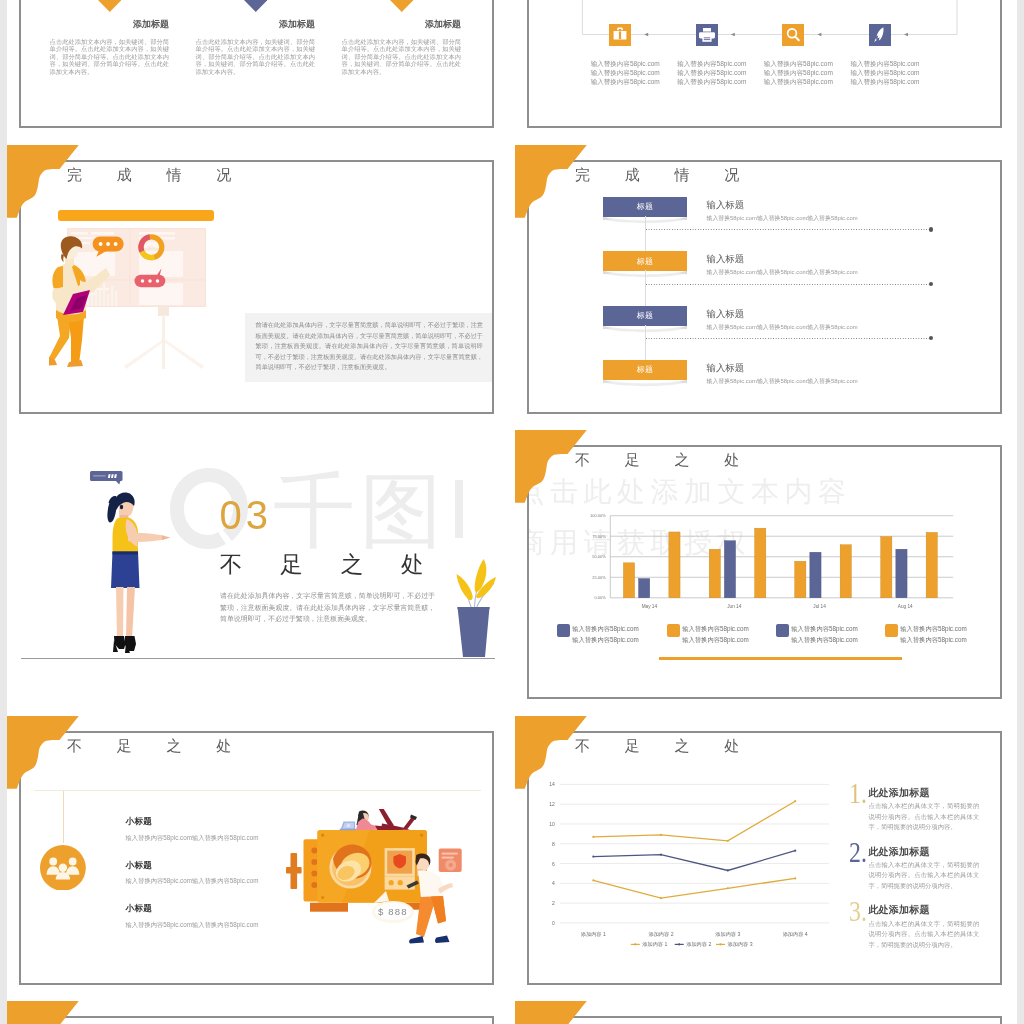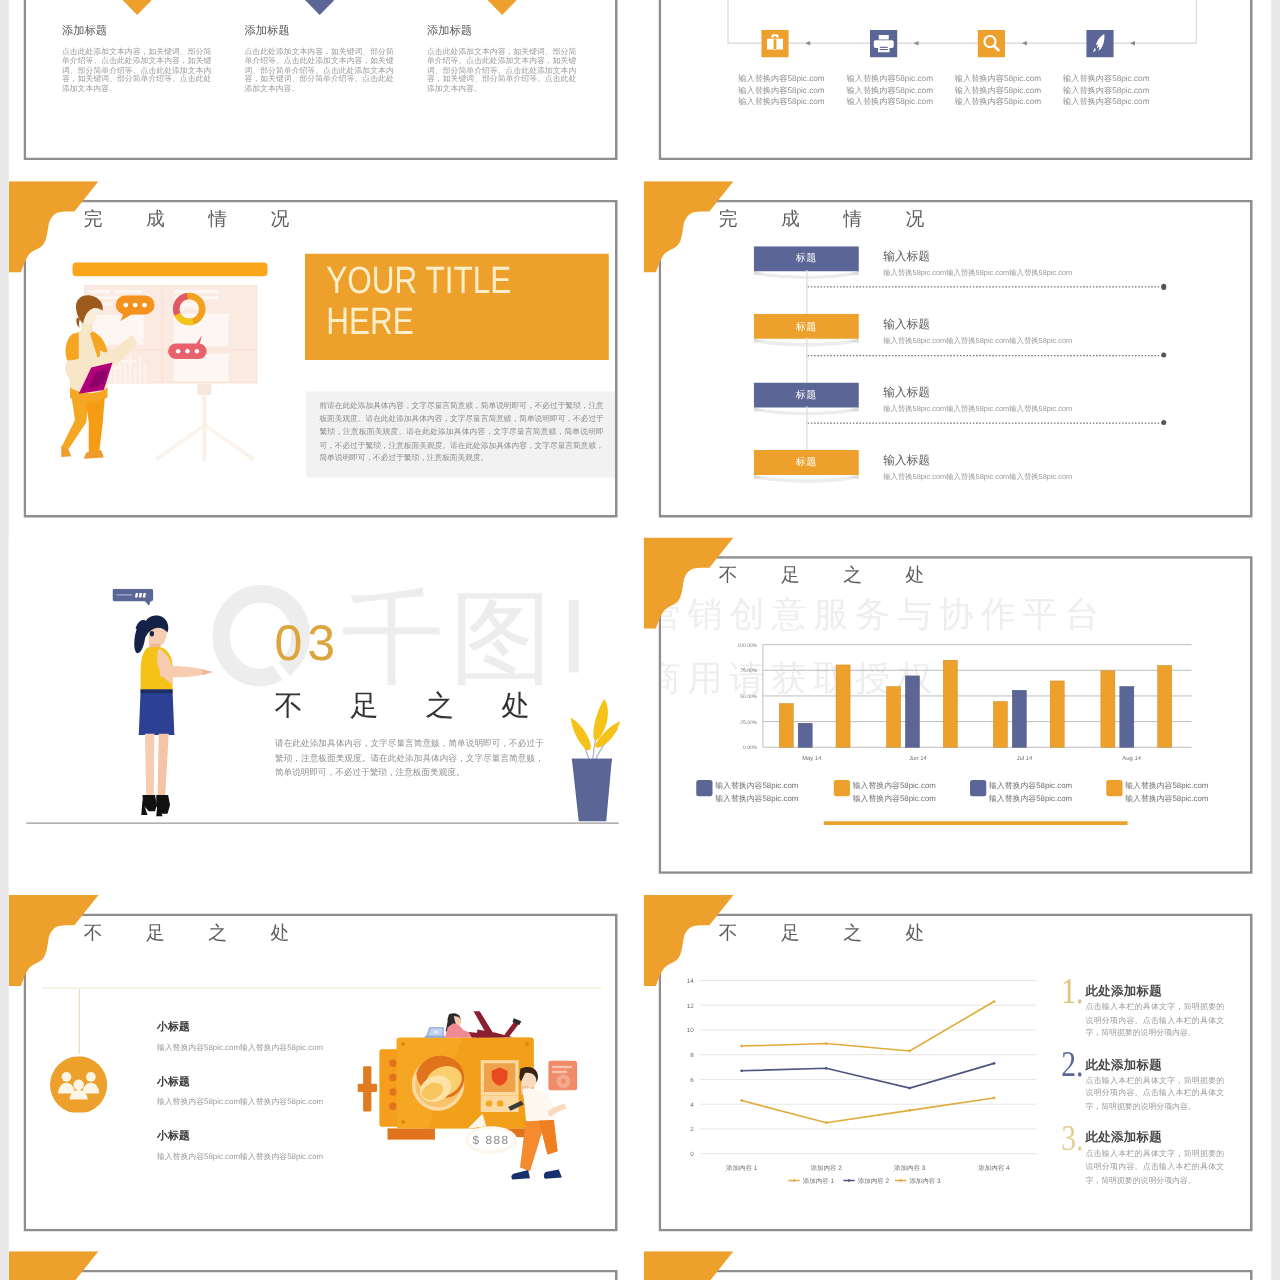--- a/index.html
+++ b/index.html
@@ -68,22 +68,22 @@
 
   #s2 .s2path{position:absolute;left:0;top:0;}
   #s2 .s2step{position:absolute;top:147.6px;width:22px;}
   #s2 .s2icon{position:absolute;left:0;top:0;}
   #s2 .s2txt{position:absolute;left:-23.8px;top:36.1px;width:79.6px;text-align:center;
       font-size:6.55px;line-height:8.9px;color:#8f8f8f;white-space:nowrap;}
 
 
   #s1 .s1col{position:absolute;top:0;width:119.4px;}
   #s1 .s1tri{position:absolute;left:47.95px;top:123.7px;}
-  #s1 .s1ttl{position:absolute;left:0;top:142.4px;width:119.4px;text-align:left;
-      font-size:9px;color:#5a5a5a;font-weight:400;letter-spacing:0;}
+  #s1 .s1ttl{position:absolute;left:0;top:142.4px;width:119.4px;text-align:right;
+      font-size:9px;color:#5a5a5a;font-weight:700;letter-spacing:0;}
   #s1 .s1body{position:absolute;left:0;top:161.5px;width:119.4px;
       font-size:6.25px;line-height:7.65px;color:#9a9a9a;text-align:justify;}
 
 
   #s4 .s4hd{left:46px;top:4px;font-size:15px;letter-spacing:15.3px;color:#5c5c5c;}
   #s4 .s4row{position:absolute;left:0;top:0;width:526px;height:30px;}
   #s4 .s4rib{position:absolute;left:74px;top:0;}
   #s4 .s4lbl{position:absolute;left:74px;top:4.6px;width:84px;text-align:center;
       font-size:8px;color:#fff;letter-spacing:.3px;}
   #s4 .s4ttl{position:absolute;left:177.5px;top:2.2px;font-size:9.4px;color:#5a5a5a;}
@@ -308,24 +308,20 @@
     <path d="M24 58 L41 54 L34 76 L14 79 Z" fill="#b0007a"></path>
     <path d="M28 62 L38 59 L33 72 L21 75 Z" fill="#8d0068"></path>
   </svg>
   <svg class="s3stand" width="86" height="62" viewBox="0 0 86 62">
     <rect x="36" y="0" width="11" height="9" fill="#f6e8dc"></rect>
     <rect x="40" y="8" width="3" height="26" fill="#f9f0e8"></rect>
     <path d="M41.5 32 L2 59 L4 62 L43 34 Z" fill="#fbf3ec"></path>
     <path d="M42.5 32 L82 59 L80 62 L41 34 Z" fill="#fbf3ec"></path>
     <rect x="40" y="32" width="3" height="30" fill="#f9f0e8"></rect>
   </svg>
-  <div class="s3title">
-    <div>YOUR TITLE</div>
-    <div>HERE</div>
-  </div>
   <div class="s3body">前请在此处添加具体内容，文字尽量言简意赅，简单说明即可，不必过于繁琐，注意板面美观度。请在此处添加具体内容，文字尽量言简意赅，简单说明即可，不必过于繁琐，注意板面美观度。请在此处添加具体内容，文字尽量言简意赅，简单说明即可，不必过于繁琐，注意板面美观度。请在此处添加具体内容，文字尽量言简意赅，简单说明即可，不必过于繁琐，注意板面美观度。</div>
 </div>
       </div>
   <div class="corner"><svg width="78" height="74" viewBox="0 0 78 74">
           <path d="M0 0 H71.8 L52.5 24.1 C46.5 24.3 39.5 23.6 36.4 26.6 C33.3 29.6 32.2 32.2 31.8 35.2 C31.3 39.0 31.2 39.6 30.8 41.6 C30.2 44.7 29.7 46.8 28.8 48.6 C28.0 50.4 26.9 51.6 25.5 52.6 C22.6 54.6 19.3 55.6 17.4 57.3 C15.6 58.9 14.9 60.6 14.1 61.9 C13.0 63.7 12.4 66.0 11.5 68.0 C10.8 69.7 10.3 71.3 9.8 72.7 H0 Z" fill="#eda02c"></path>
         </svg></div>
 </div>
 
 <div class="cell" id="cell4" style="left:508px;top:145px">
   <div class="frame">
@@ -462,21 +458,21 @@
   <div class="s5body">请在此处添加具体内容，文字尽量言简意赅，简单说明即可，不必过于繁琐，注意板面美观度。请在此处添加具体内容，文字尽量言简意赅，简单说明即可，不必过于繁琐，注意板面美观度。</div>
   <div class="s5line"></div>
 </div>
       </div>
 </div>
 
 <div class="cell" id="cell6" style="left:508px;top:430px">
   <div class="frame">
         <div class="inner" id="s6">
   <div class="wm s6wm">
-    <div>营销创意服务与协作平台</div>
+    <div>点击此处添加文本内容</div>
     <div>商用请获取授权</div>
   </div>
   <div class="hd s6hd">不 足 之 处</div>
   <svg class="s6chart" width="470" height="175" viewBox="0 0 470 175">
     <g>
               <line x1="81.3" y1="150.80" x2="424.2" y2="150.80" stroke="#b5b5b5" stroke-width="0.7"></line>
               <line x1="81.3" y1="130.28" x2="424.2" y2="130.28" stroke="#b5b5b5" stroke-width="0.7"></line>
               <line x1="81.3" y1="109.75" x2="424.2" y2="109.75" stroke="#b5b5b5" stroke-width="0.7"></line>
               <line x1="81.3" y1="89.23" x2="424.2" y2="89.23" stroke="#b5b5b5" stroke-width="0.7"></line>
               <line x1="81.3" y1="68.70" x2="424.2" y2="68.70" stroke="#b5b5b5" stroke-width="0.7"></line>

